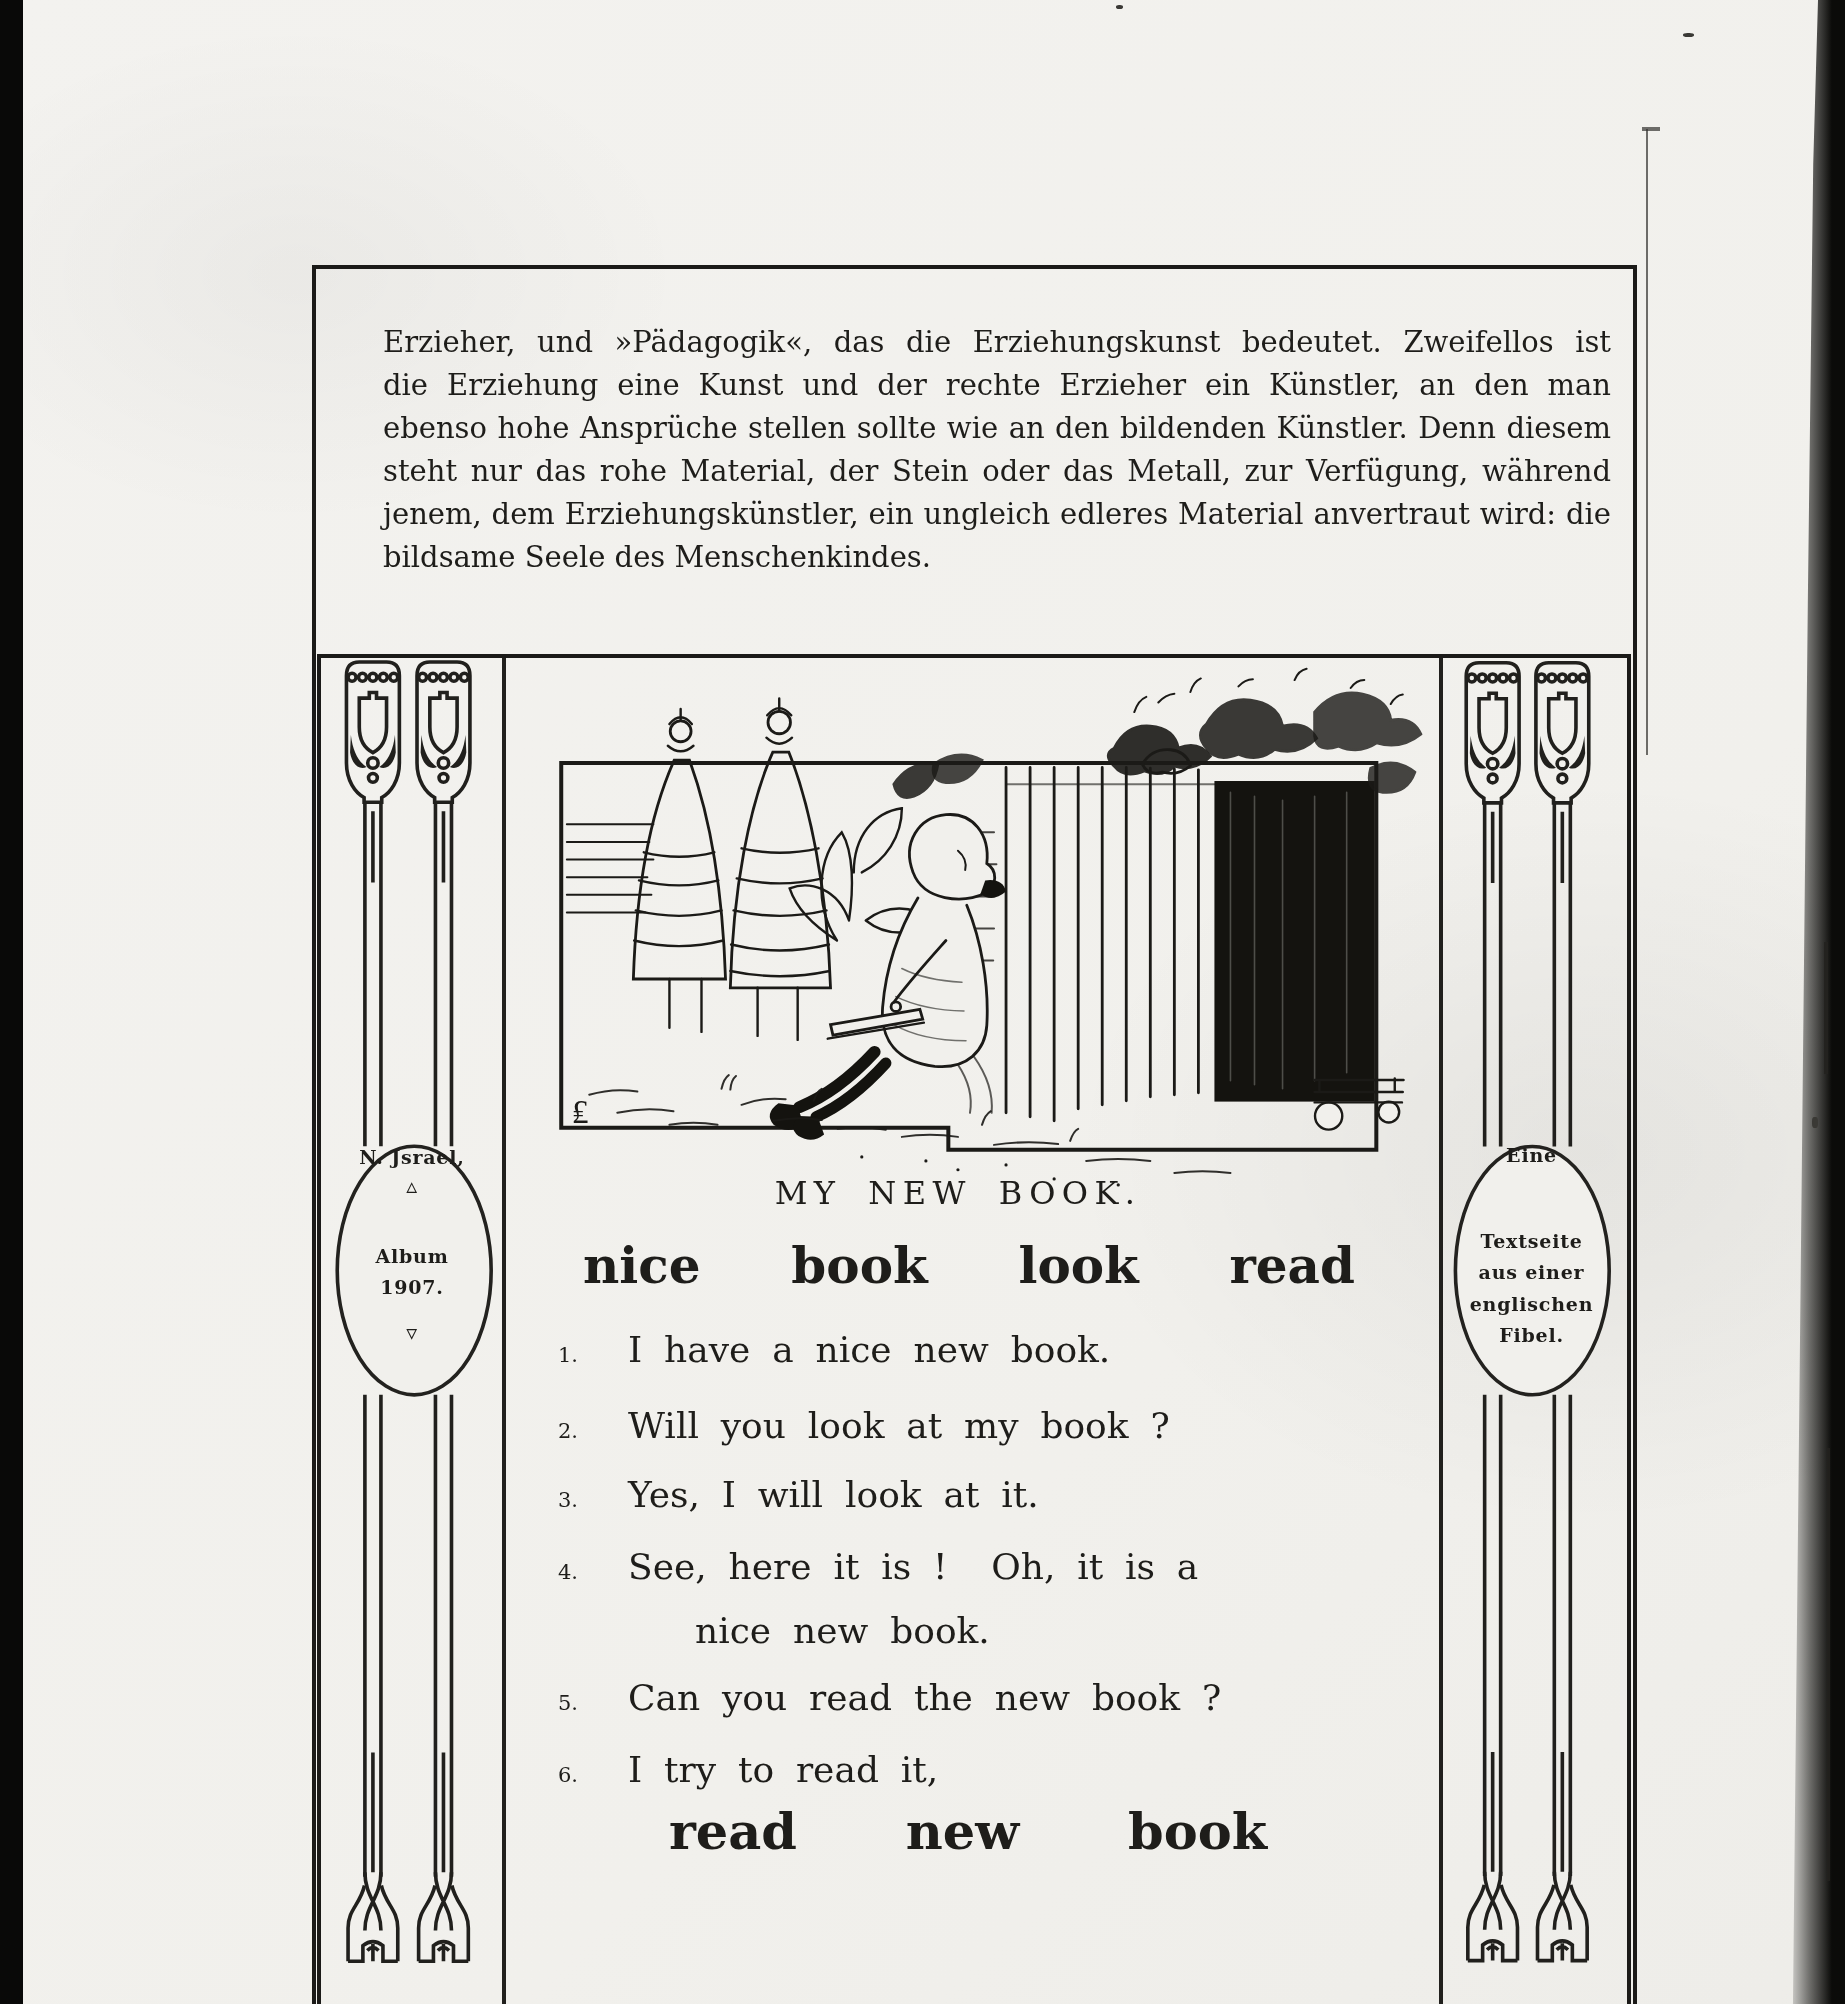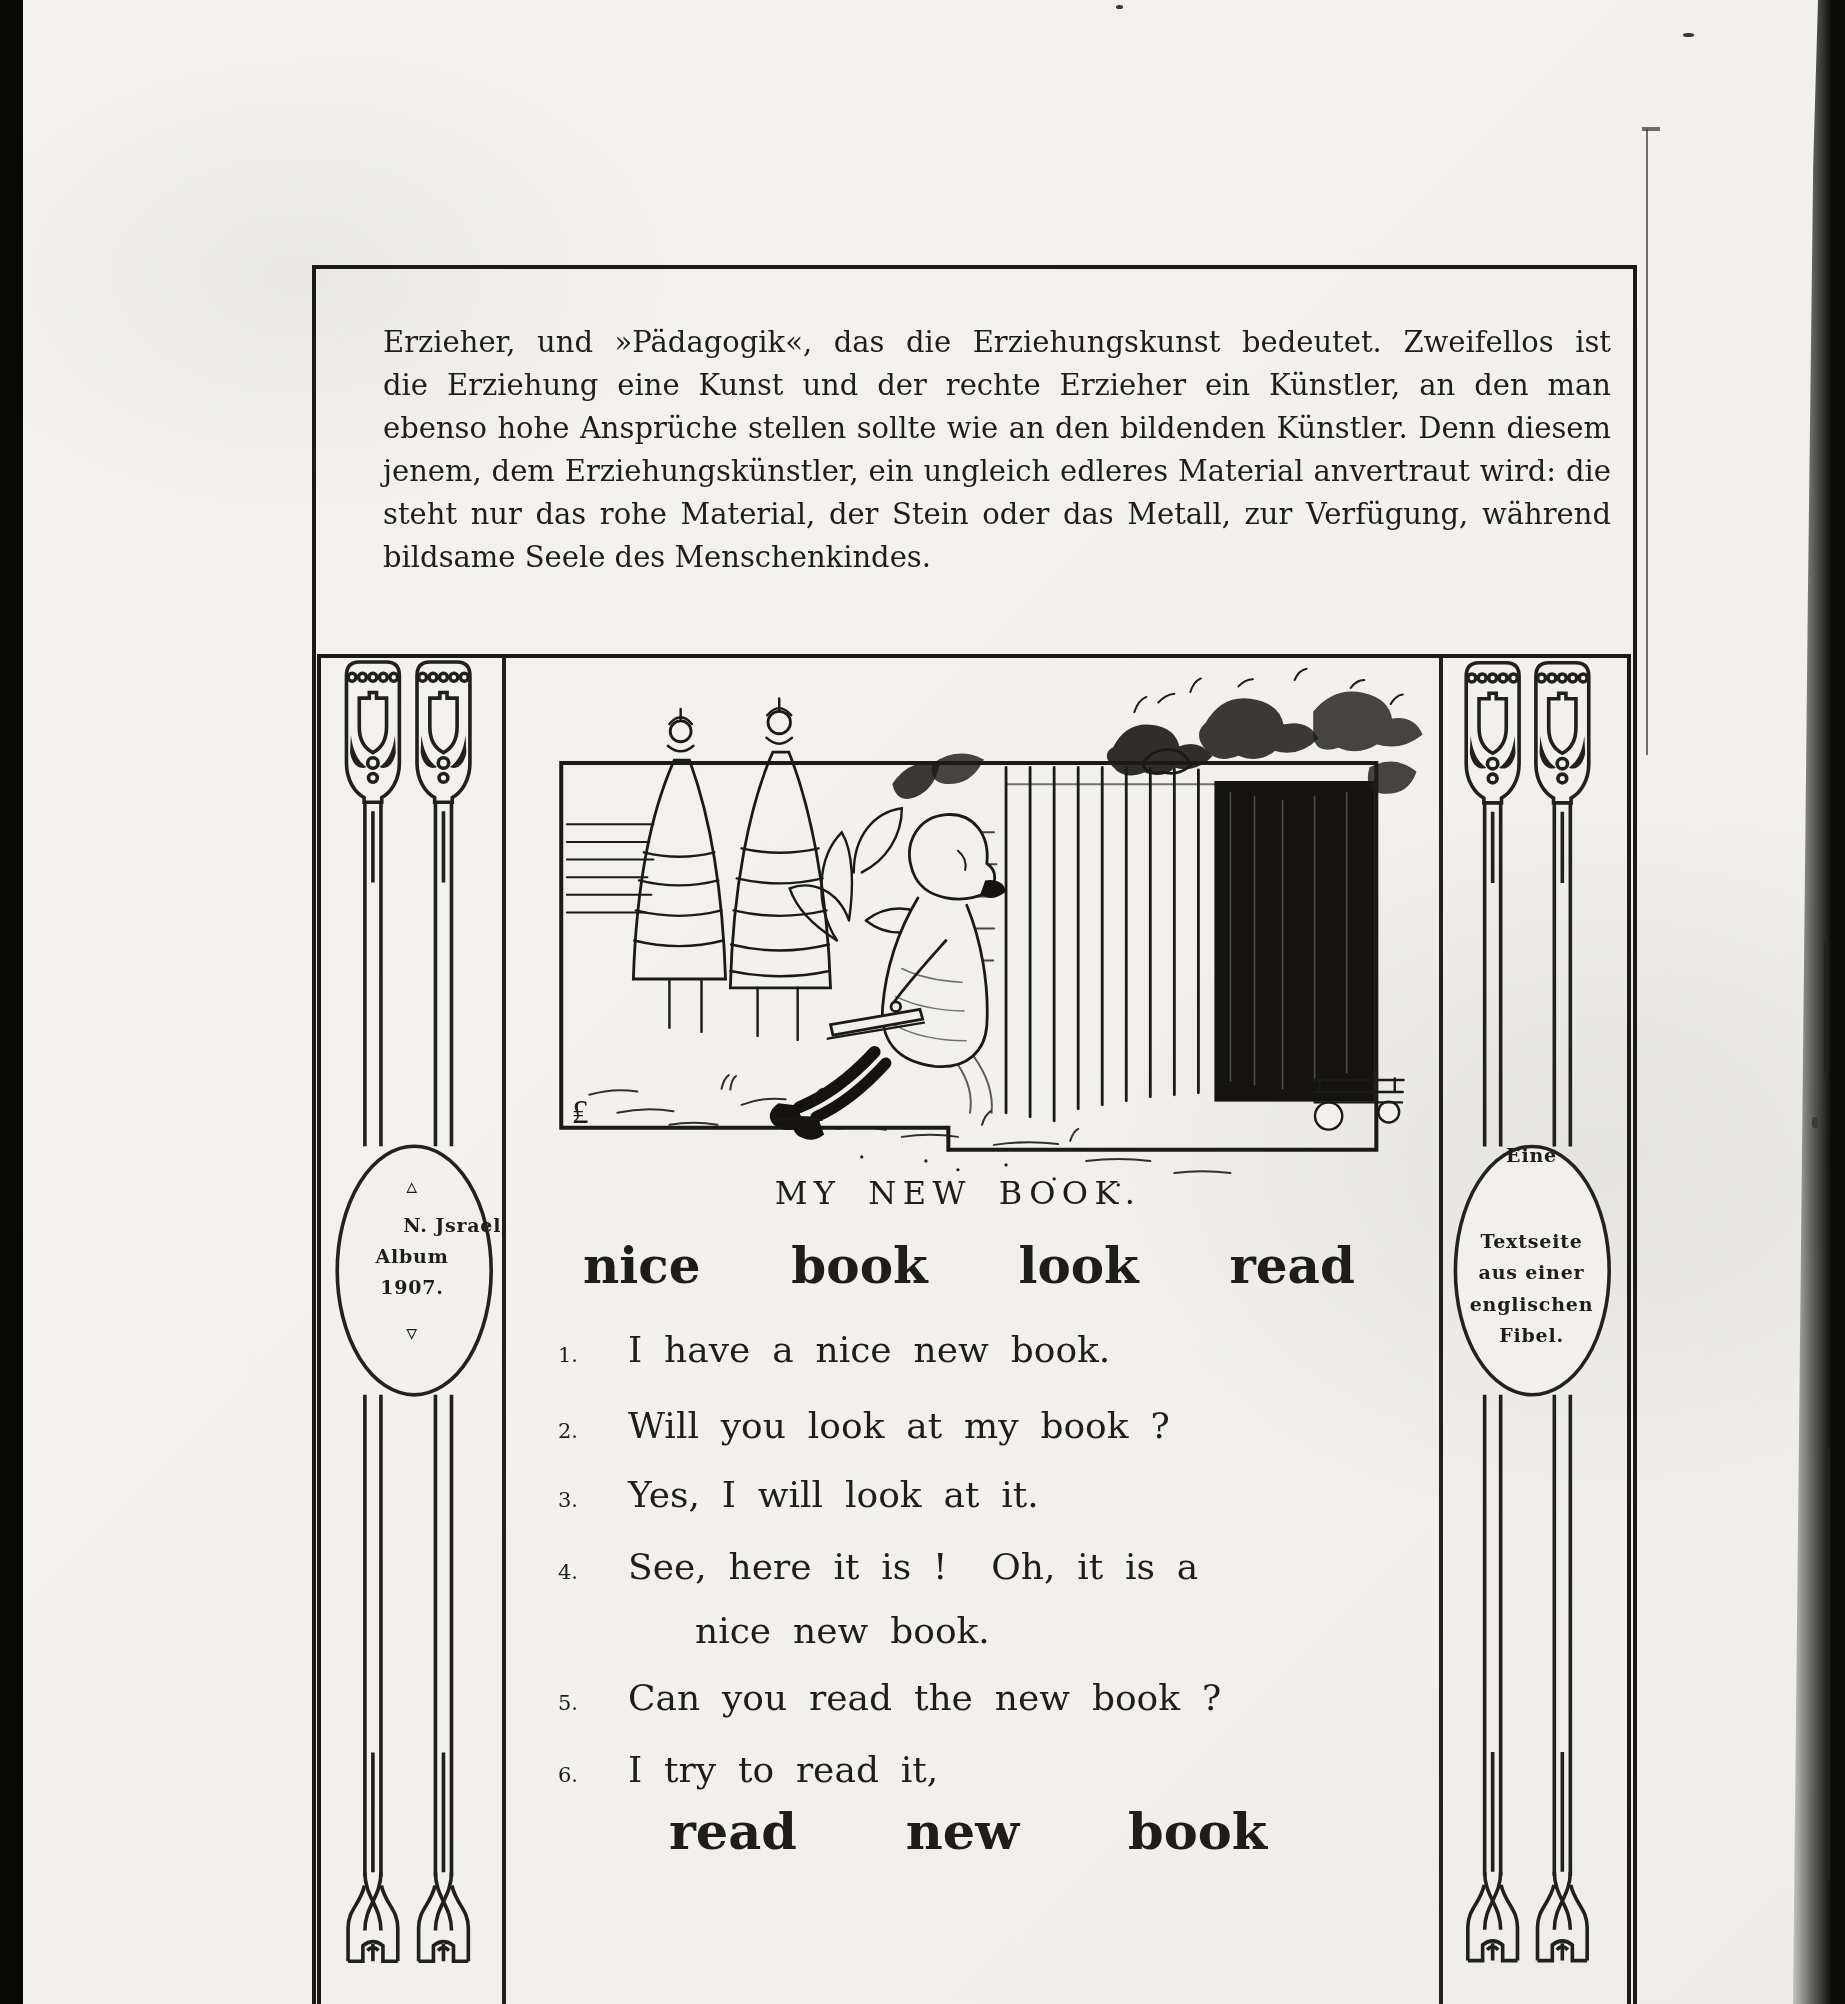--- a/index.html
+++ b/index.html
@@ -75,22 +75,22 @@
   <div class="speck sp2"></div>
 
   <div class="speck sp4"></div>
 
   <div class="outer-frame"></div>
 
   <div class="para para-top">
     <div class="jl">Erzieher, und »Pädagogik«, das die Erziehungskunst bedeutet. Zweifellos ist</div>
     <div class="jl">die Erziehung eine Kunst und der rechte Erzieher ein Künstler, an den man</div>
     <div class="jl">ebenso hohe Ansprüche stellen sollte wie an den bildenden Künstler. Denn diesem</div>
+    <div class="jl">steht nur das rohe Material, der Stein oder das Metall, zur Verfügung, während</div>
     <div class="jl">jenem, dem Erziehungskünstler, ein ungleich edleres Material anvertraut wird: die</div>
-    <div class="jl">steht nur das rohe Material, der Stein oder das Metall, zur Verfügung, während</div>
     <div class="jl jl-last">bildsame Seele des Menschenkindes.</div>
   </div>
 
   <div class="fibel-frame"></div>
 
   <svg class="hiddefs" aria-hidden="true">
     <defs>
       <g id="post" fill="none" stroke="#21201d" stroke-width="9">
         <path d="M-66,262 L-66,44 Q-66,10 -34,10 L34,10 Q66,10 66,44 L66,262 C66,306 44,336 22,348 L22,360 L-22,360 L-22,348 C-44,336 -66,306 -66,262 Z"></path>
         <circle cx="-52" cy="48" r="10"></circle>
@@ -122,21 +122,21 @@
 
   <div class="orncol ocr">
     <svg width="181" height="1359" viewBox="0 0 452 3390">
       <use href="#post" transform="translate(124,0)"></use>
       <use href="#post" transform="translate(298,0)"></use>
       <ellipse cx="223" cy="1528" rx="192" ry="310" fill="#f1f0ec" stroke="#23221f" stroke-width="9"></ellipse>
     </svg>
   </div>
 
   <div class="medal-line ml-l glyph" style="top:1173px;">▵</div>
-  <div class="medal-line ml-l" style="top:1212px;padding-left:44px;">N. Jsrael,</div>
+  <div class="medal-line ml-l" style="top:1144px;">N. Jsrael,</div>
   <div class="medal-line ml-l" style="top:1243px;">Album</div>
   <div class="medal-line ml-l" style="top:1274px;">1907.</div>
   <div class="medal-line ml-l glyph" style="top:1320px;">▿</div>
 
   <div class="medal-line ml-r" style="top:1142px;">Eine</div>
   <div class="medal-line ml-r" style="top:1228px;">Textseite</div>
   <div class="medal-line ml-r" style="top:1259px;">aus einer</div>
   <div class="medal-line ml-r" style="top:1291px;">englischen</div>
   <div class="medal-line ml-r" style="top:1322px;">Fibel.</div>
 

